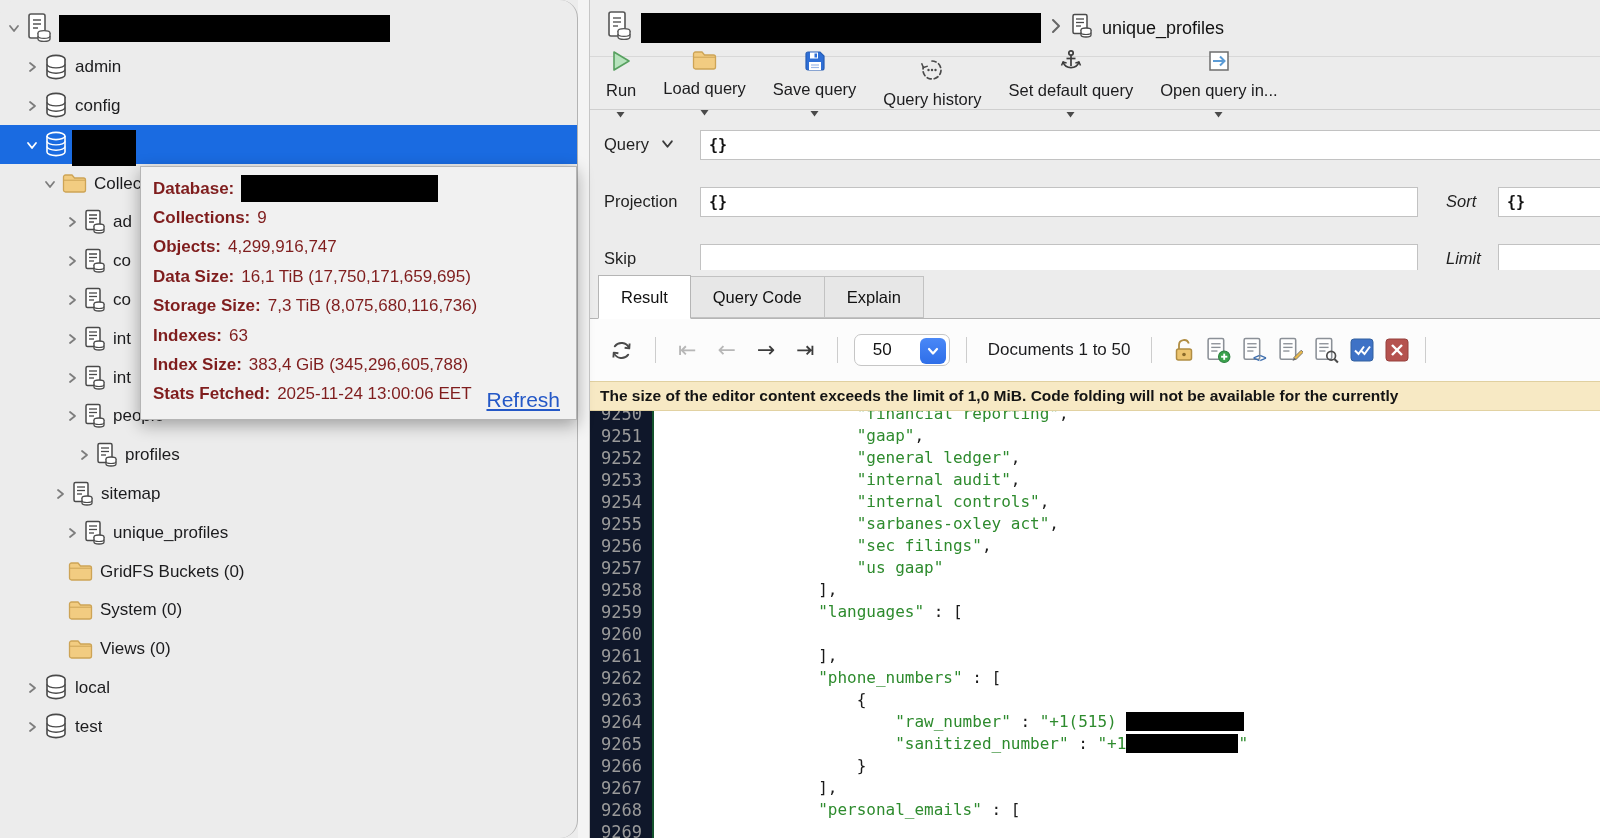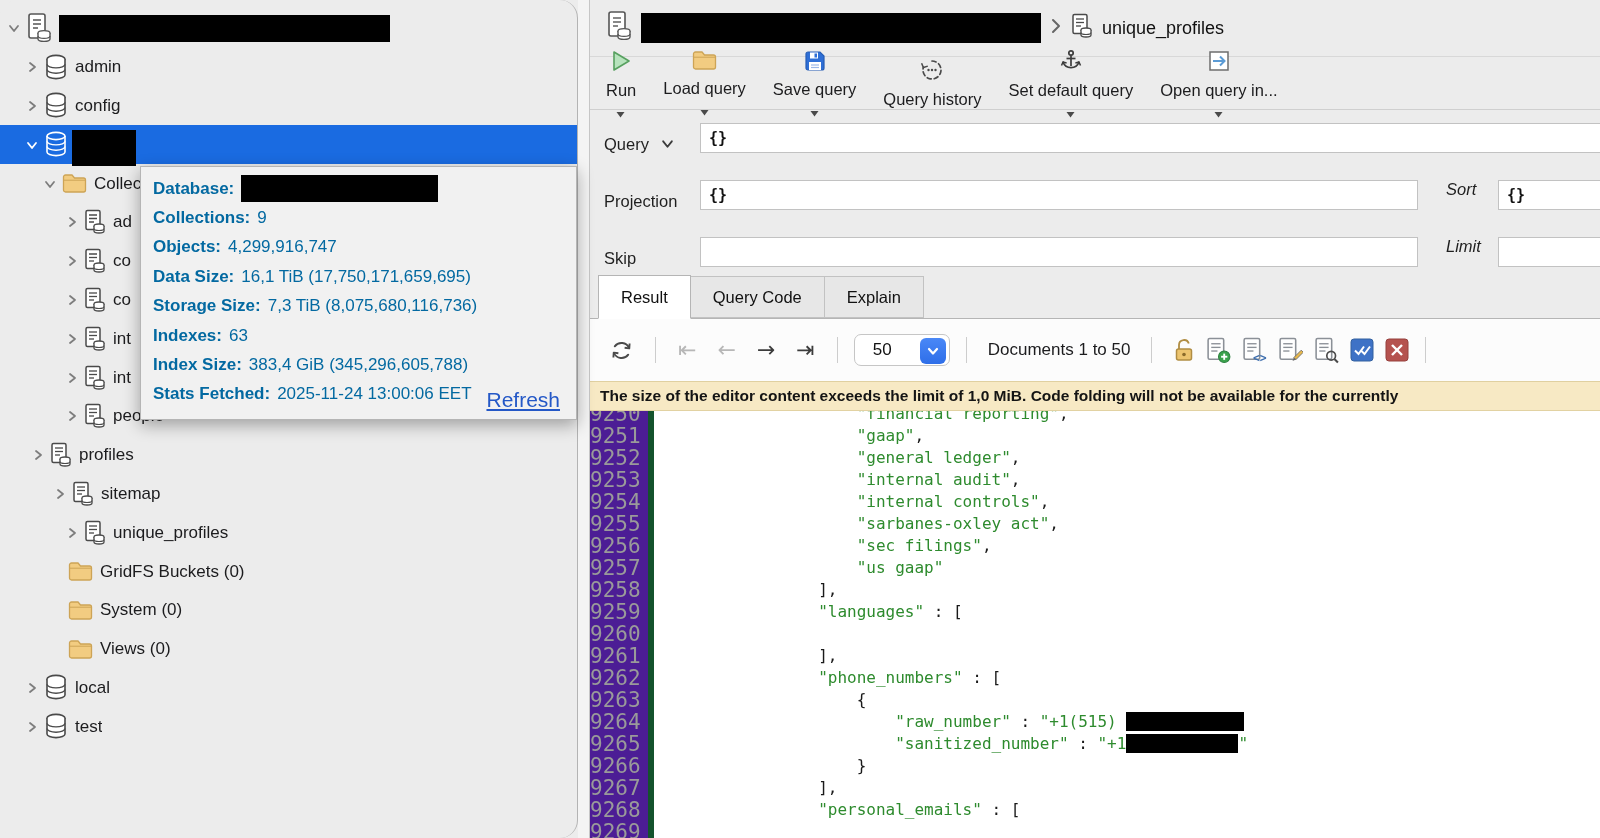--- a/index.html
+++ b/index.html
@@ -11,39 +11,39 @@
   .trow{height:38.8px;display:flex;align-items:center;font-size:17px;color:#1c1c1e;white-space:nowrap;}
   .trow.selected{background:#1a6be1;color:#fff;}
   .chev{width:16px;flex:none;display:flex;justify-content:center;align-items:center;}
   .ticon{margin-left:4px;margin-right:7px;flex:none;display:flex;align-items:center;}
   .tlabel{overflow:hidden;}
   .redact{background:#000;display:inline-block;}
   .db-redact{position:absolute;left:72px;top:130px;width:64px;height:36px;background:#000;z-index:40;}
 
   
   .tooltip{position:absolute;left:140px;top:166px;width:437px;height:254px;background:#f1f1f1;border:1px solid #b5b5b5;box-shadow:0 5px 16px rgba(0,0,0,.33);z-index:30;box-sizing:border-box;padding:7px 12px 4px 12px;font-size:17px;}
-  .tt-row{height:29.4px;display:flex;align-items:center;color:#0369a1;white-space:nowrap;}
+  .tt-row{height:29.4px;display:flex;align-items:center;color:#7f1d1d;white-space:nowrap;}
   .tt-row b{margin-right:7px;}
   .tt-refresh{position:absolute;right:16px;bottom:7px;color:#2458c7;text-decoration:underline;font-size:21px;cursor:pointer;}
 
   
   .splitter{width:11px;flex:none;background:#f4f4f4;border-right:1px solid #c6c6c6;}
 
   
   .main{flex:1;min-width:0;display:flex;flex-direction:column;background:#ececec;}
   .breadcrumb{height:56px;flex:none;display:flex;align-items:center;gap:9px;padding-left:16px;border-bottom:1px solid #d8d8d8;}
   .bc-redact{width:400px;height:30px;background:#000;flex:none;}
   .bc-label{font-size:18px;color:#111;}
 
   .toolbar{height:52px;flex:none;display:flex;align-items:center;gap:27px;padding-left:16px;border-bottom:1px solid #cfcfcf;}
   .tbtn{display:flex;align-items:center;gap:8px;font-size:16.5px;color:#1c1c1e;cursor:default;flex-direction:column;}
   .caret{display:flex;margin-left:-1px;margin-top:3px;}
 
   .qform{height:160px;flex:none;box-sizing:border-box;padding:13px 0 0 14px;}
-  .qrow{display:flex;height:43px;margin-bottom:14px;}
+  .qrow{display:flex;align-items:center;height:43px;margin-bottom:14px;}
   .qlabel{width:96px;flex:none;font-size:16.5px;color:#1f1f1f;display:flex;align-items:center;gap:12px;}
   .qinput{height:30px;background:#fff;border:1px solid #c2c2c2;font-family:"DejaVu Sans Mono",monospace;font-size:15px;font-weight:bold;color:#111;padding:0 8px;box-sizing:border-box;outline:none;}
   .qi-full{flex:1;margin-right:-2px;}
   .qi-mid{width:718px;flex:none;}
   .qlabel2{width:52px;flex:none;margin-left:28px;font-size:16.5px;color:#1f1f1f;font-style:italic;}
   .qi-end{flex:1;margin-right:-2px;}
 
   .tabsbar{height:48px;flex:none;display:flex;align-items:flex-end;padding-left:8px;border-bottom:1px solid #b5b5b5;background:#ececec;}
   .tab{height:42px;padding:0 22px;display:flex;align-items:center;font-size:16.5px;color:#111;background:#e7e7e7;border:1px solid #c2c2c2;border-left:none;box-sizing:border-box;cursor:default;}
   .tab:first-child{border-left:1px solid #c2c2c2;}
@@ -58,21 +58,21 @@
   .combo-btn{position:absolute;right:3px;top:2.5px;width:26px;height:26px;border-radius:6px;background:linear-gradient(#4a88f7,#2e6ee8);display:flex;align-items:center;justify-content:center;}
   .docstext{font-size:17px;color:#1c1c1e;margin:0 5px;}
   .icongrp{display:flex;align-items:center;gap:11px;margin-left:5px;}
   .icongrp>span{display:flex;}
 
   .banner{height:30px;flex:none;background:#f7e9c4;border-top:1px solid #e0d0a0;border-bottom:1px solid #e2d2a2;display:flex;align-items:center;padding-left:10px;font-size:15.5px;font-weight:bold;color:#141414;white-space:nowrap;overflow:hidden;box-sizing:border-box;}
 
   .editor{flex:1;background:#fff;overflow:hidden;font-family:"DejaVu Sans Mono",monospace;font-size:16px;}
   .ed-scroll{margin-top:-8px;}
   .eline{display:flex;height:22px;line-height:22px;}
-  .eln{width:64px;flex:none;background:#4c1d95;border-right:6px solid #14532d;color:#9a9a9a;text-align:right;padding-right:10px;box-sizing:border-box;font-size:21px;}
+  .eln{width:64px;flex:none;background:#0f172a;border-right:2px solid #14532d;color:#9a9a9a;text-align:right;padding-right:10px;box-sizing:border-box;font-size:17px;}
   .ecode{white-space:pre;padding-left:10px;color:#1a1a1a;}
   .ecode .s{color:#2e8b2e;}
   .ecode .p{color:#1a1a1a;}
   .ecode .r{display:inline-block;background:#000;height:19px;vertical-align:middle;margin-bottom:2px;}
 </style>
 </head>
 <body>
 
 <div class="app">
 
@@ -261,21 +261,21 @@
             <line x1="5" y1="6" x2="13" y2="6" stroke="#4a4a4a" stroke-width="1.3"></line>
             <line x1="5" y1="9.5" x2="13" y2="9.5" stroke="#4a4a4a" stroke-width="1.3"></line>
             <line x1="5" y1="13" x2="10" y2="13" stroke="#4a4a4a" stroke-width="1.3"></line>
             <ellipse cx="15" cy="17" rx="5" ry="2" fill="#fff" stroke="#4a4a4a" stroke-width="1.3"></ellipse>
             <path d="M10 17 v5 a5 2 0 0 0 10 0 v-5" fill="#fff" stroke="#4a4a4a" stroke-width="1.3"></path>
             <path d="M10 19.5 a5 2 0 0 0 10 0" fill="none" stroke="#4a4a4a" stroke-width="1.1"></path>
           </svg>
         </span>
         <span class="tlabel">people</span>
       </div>
-      <div class="trow" style="padding-left: 30px;">
+      <div class="trow" style="padding-left: 76px;">
         <span class="chev">
           <svg width="12" height="12" viewBox="0 0 12 12">
             <polyline points="4,2 9,6 4,10" fill="none" stroke="#7d7d7d" stroke-width="1.8" stroke-linecap="round" stroke-linejoin="round"></polyline>
           </svg>
         </span>
         <span class="ticon">
           <svg width="22" height="26" viewBox="0 0 22 26">
             <rect x="2" y="1.5" width="14" height="19" rx="1.5" fill="#fff" stroke="#4a4a4a" stroke-width="1.5"></rect>
             <line x1="5" y1="6" x2="13" y2="6" stroke="#4a4a4a" stroke-width="1.3"></line>
             <line x1="5" y1="9.5" x2="13" y2="9.5" stroke="#4a4a4a" stroke-width="1.3"></line>

